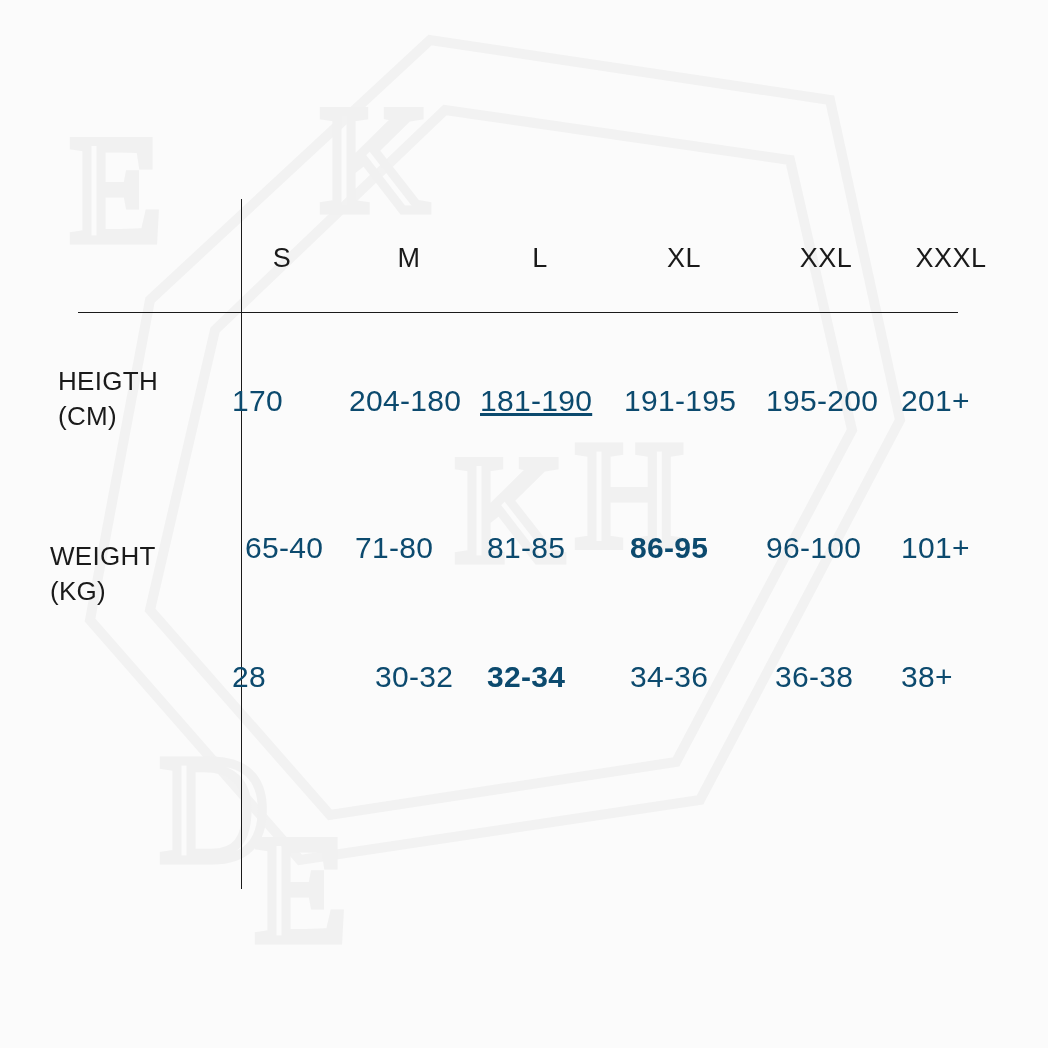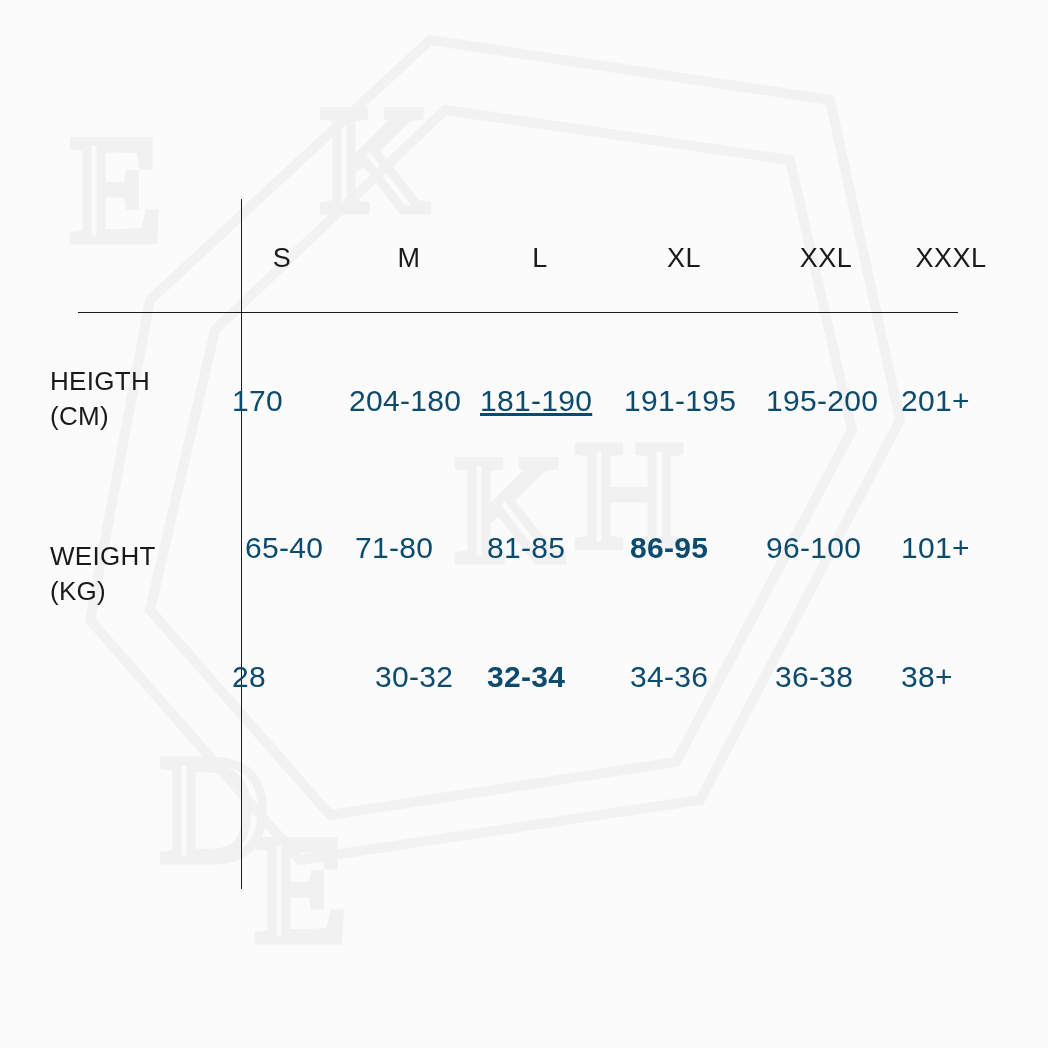--- a/index.html
+++ b/index.html
@@ -124,21 +124,21 @@
     <div class="rule-h"></div>
     <div class="rule-v"></div>
 
     <div class="col-head" style="left:232px;width:100px;">S</div>
     <div class="col-head" style="left:359px;width:100px;">M</div>
     <div class="col-head" style="left:490px;width:100px;">L</div>
     <div class="col-head" style="left:634px;width:100px;">XL</div>
     <div class="col-head" style="left:776px;width:100px;">XXL</div>
     <div class="col-head" style="left:901px;width:100px;">XXXL</div>
 
-    <div class="row-label" style="top:364px;">
+    <div class="row-label" style="top:364px;margin-left:8px;">
       <div>HEIGTH</div>
       <div>(CM)</div>
     </div>
     <div class="cell" style="top:384px;left:232px;width:100px;">170</div>
     <div class="cell" style="top:384px;left:349px;width:120px;">204-180</div>
     <div class="cell" style="top:384px;left:480px;width:120px;text-decoration:underline;">181-190</div>
     <div class="cell" style="top:384px;left:624px;width:120px;">191-195</div>
     <div class="cell" style="top:384px;left:766px;width:120px;">195-200</div>
     <div class="cell" style="top:384px;left:901px;width:100px;">201+</div>
 

